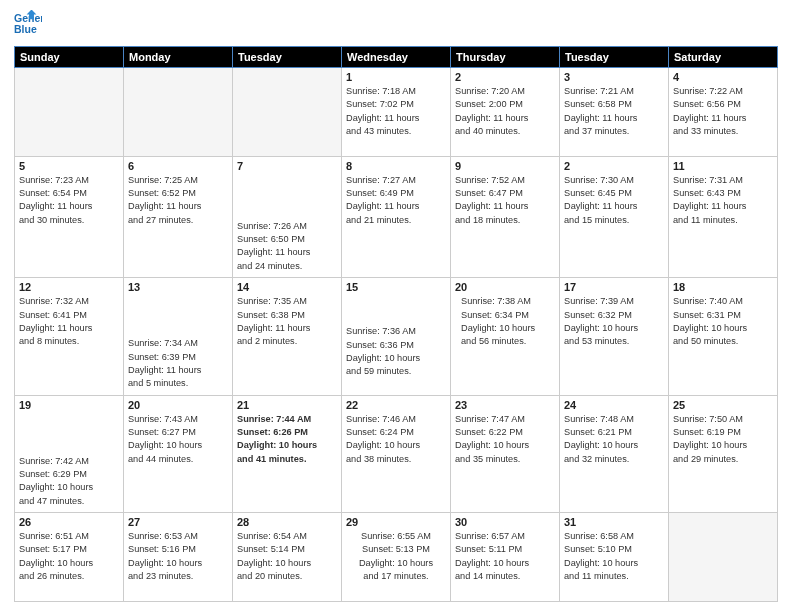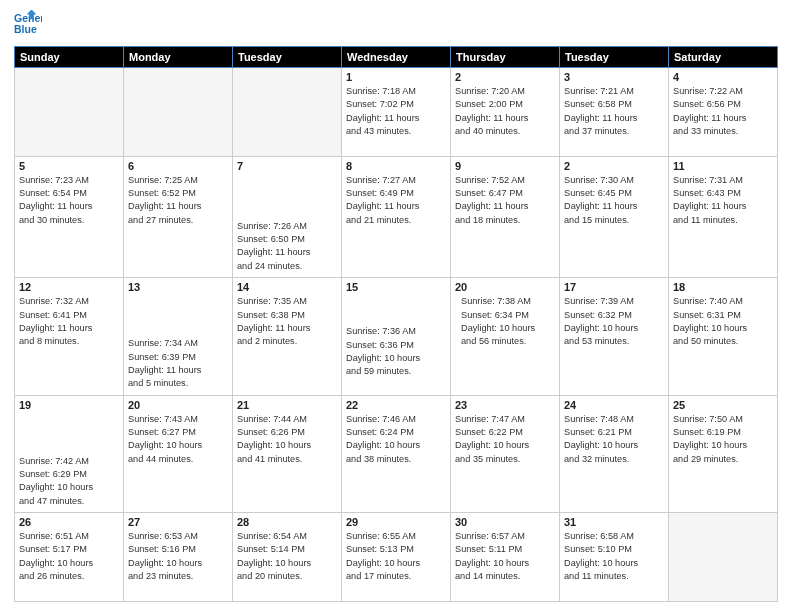--- a/index.html
+++ b/index.html
@@ -259,21 +259,21 @@
           </td>
           <td>
             <div class="day-num">20</div>
             <div class="day-info" style="white-space: pre-line;">Sunrise: 7:43 AM
 Sunset: 6:27 PM
 Daylight: 10 hours
 and 44 minutes.</div>
           </td>
           <td>
             <div class="day-num">21</div>
-            <div class="day-info" style="white-space: pre-line;">Sunrise: 7:44 AM
+            <div class="day-info" style="white-space: pre-line; font-weight: bold;">Sunrise: 7:44 AM
 Sunset: 6:26 PM
 Daylight: 10 hours
 and 41 minutes.</div>
           </td>
           <td>
             <div class="day-num">22</div>
             <div class="day-info" style="white-space: pre-line;">Sunrise: 7:46 AM
 Sunset: 6:24 PM
 Daylight: 10 hours
 and 38 minutes.</div>
@@ -317,21 +317,21 @@
           </td>
           <td>
             <div class="day-num">28</div>
             <div class="day-info" style="white-space: pre-line;">Sunrise: 6:54 AM
 Sunset: 5:14 PM
 Daylight: 10 hours
 and 20 minutes.</div>
           </td>
           <td>
             <div class="day-num">29</div>
-            <div class="day-info" style="white-space: pre-line;">Sunrise: 6:55 AM
+            <div class="day-info" style="white-space: pre-line; text-align: center;">Sunrise: 6:55 AM
 Sunset: 5:13 PM
 Daylight: 10 hours
 and 17 minutes.</div>
           </td>
           <td>
             <div class="day-num">30</div>
             <div class="day-info" style="white-space: pre-line;">Sunrise: 6:57 AM
 Sunset: 5:11 PM
 Daylight: 10 hours
 and 14 minutes.</div>

